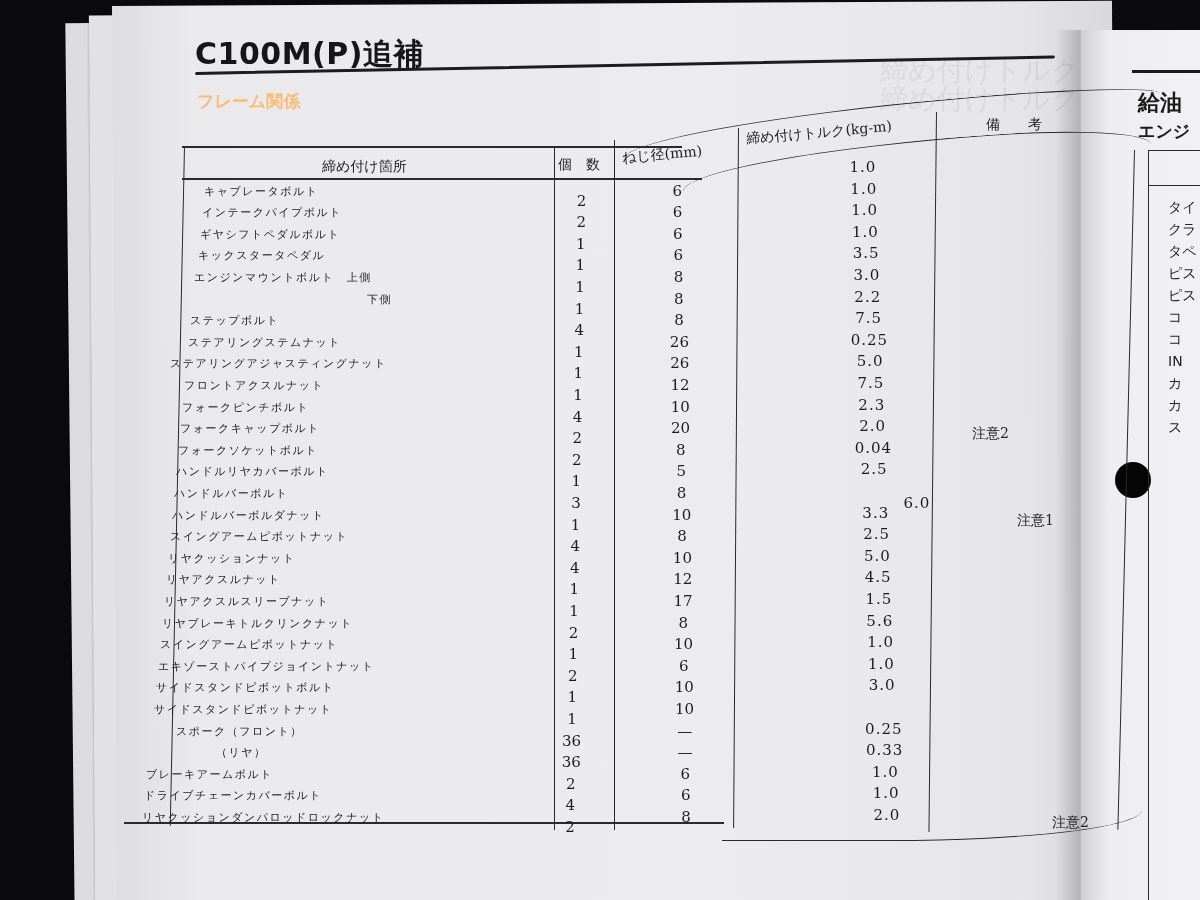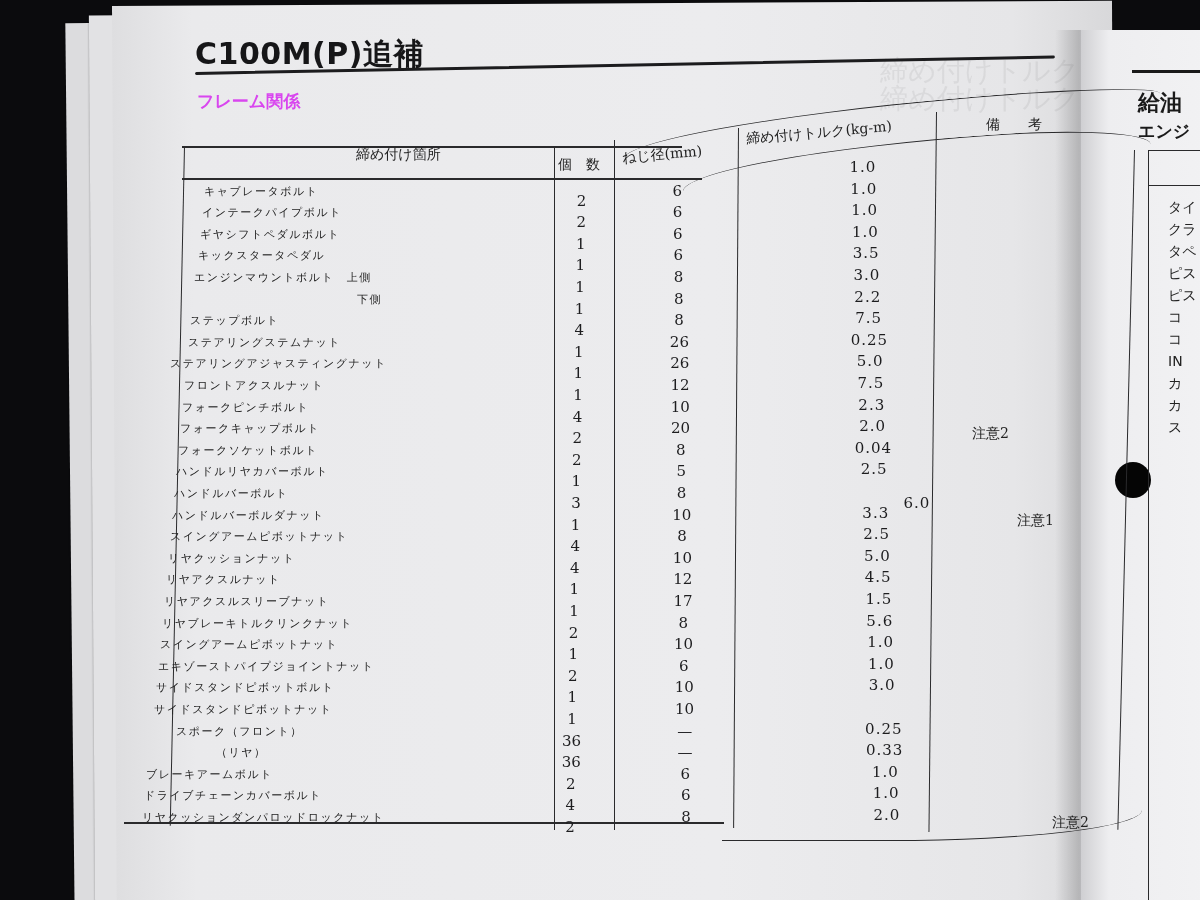--- a/index.html
+++ b/index.html
@@ -41,21 +41,21 @@
     font-size: 30px; letter-spacing: 0.5px; color: #161618;
   }
   .title-rule {
     position: absolute; left: 195px; top: 72px; width: 860px; height: 3px;
     background: #1c1c1e; transform: rotate(-1.1deg); transform-origin: 0 0;
     border-radius: 2px;
   }
   .section {
     position: absolute; left: 197px; top: 90px;
     font-family: Liberation Sans, sans-serif; font-weight: bold;
-    font-size: 17px; color: #d946ef;
+    font-size: 17px; color: #fdba74;
   }
   .bleed {
     position: absolute; color: rgba(60,60,60,.08); font-size: 28px;
     font-family: "DejaVu Sans", sans-serif;
   }
 
   
   .table-wrap {
     position: absolute; left: 122px; top: 110px; width: 1020px; height: 730px;
   }
@@ -120,21 +120,21 @@
   <div class="hdr-line-curve"></div>
   <div class="vline" style="left:62px;top:36px;height:680px;transform:rotate(1.2deg);transform-origin:0 0;"></div>
   <div class="vline" style="left:432px;top:36px;height:684px;"></div>
   <div class="vline" style="left:492px;top:30px;height:690px;"></div>
   <div class="vline" style="left:616px;top:18px;height:700px;transform:rotate(0.4deg);transform-origin:0 0;"></div>
   <div class="vline" style="left:814px;top:2px;height:720px;transform:rotate(0.6deg);transform-origin:0 0;"></div>
   <div class="vline" style="left:1012px;top:40px;height:680px;transform:rotate(1.4deg);transform-origin:0 0;"></div>
   <div style="position:absolute;left:2px;top:712px;width:600px;height:1.5px;background:#2a2a2c;"></div>
   <div class="bottom-curve"></div>
 
-  <div class="th" style="left:200px;top:36px;margin-left:34px;">締め付け箇所</div>
+  <div class="th" style="left:200px;top:48px;">締め付け箇所</div>
   <div class="th" style="left:436px;top:46px;text-align:center;">個　数</div>
   <div class="th" style="left:500px;top:36px;transform:rotate(-5deg);">ねじ径(mm)</div>
   <div class="th" style="left:624px;top:14px;transform:rotate(-5deg);">締め付けトルク(kg-m)</div>
   <div class="th" style="left:864px;top:6px;">備　　考</div>
 
   <div id="rows">
       <div class="row" style="top: 52px;">
         <span class="cell c-torque" style="left: 706px; top: -4px;">1.0</span>
       </div>
       <div class="row" style="top: 73.6px;">
@@ -161,21 +161,21 @@
         <span class="cell c-dia" style="left: 531.2px; top: -2px;">6</span>
         <span class="cell c-torque" style="left: 709.2px; top: -4px;">3.5</span>
       </div>
       <div class="row" style="top: 160px;">
         <span class="cell c-name" style="left: 72px;">エンジンマウントボルト　上側</span>
         <span class="cell c-num" style="left: 438px; top: 8px;">1</span>
         <span class="cell c-dia" style="left: 531.5px; top: -2px;">8</span>
         <span class="cell c-torque" style="left: 710px; top: -4px;">3.0</span>
       </div>
       <div class="row" style="top: 181.6px;">
-        <span class="cell c-name" style="left: 235px;">下側</span>
+        <span class="cell c-name" style="left: 245px;">下側</span>
         <span class="cell c-num" style="left: 437.6px; top: 8px;">1</span>
         <span class="cell c-dia" style="left: 531.8px; top: -2px;">8</span>
         <span class="cell c-torque" style="left: 710.8px; top: -4px;">2.2</span>
       </div>
       <div class="row" style="top: 203.2px;">
         <span class="cell c-name" style="left: 68px;">ステップボルト</span>
         <span class="cell c-num" style="left: 437.2px; top: 8px;">4</span>
         <span class="cell c-dia" style="left: 532.1px; top: -2px;">8</span>
         <span class="cell c-torque" style="left: 711.6px; top: -4px;">7.5</span>
       </div>

